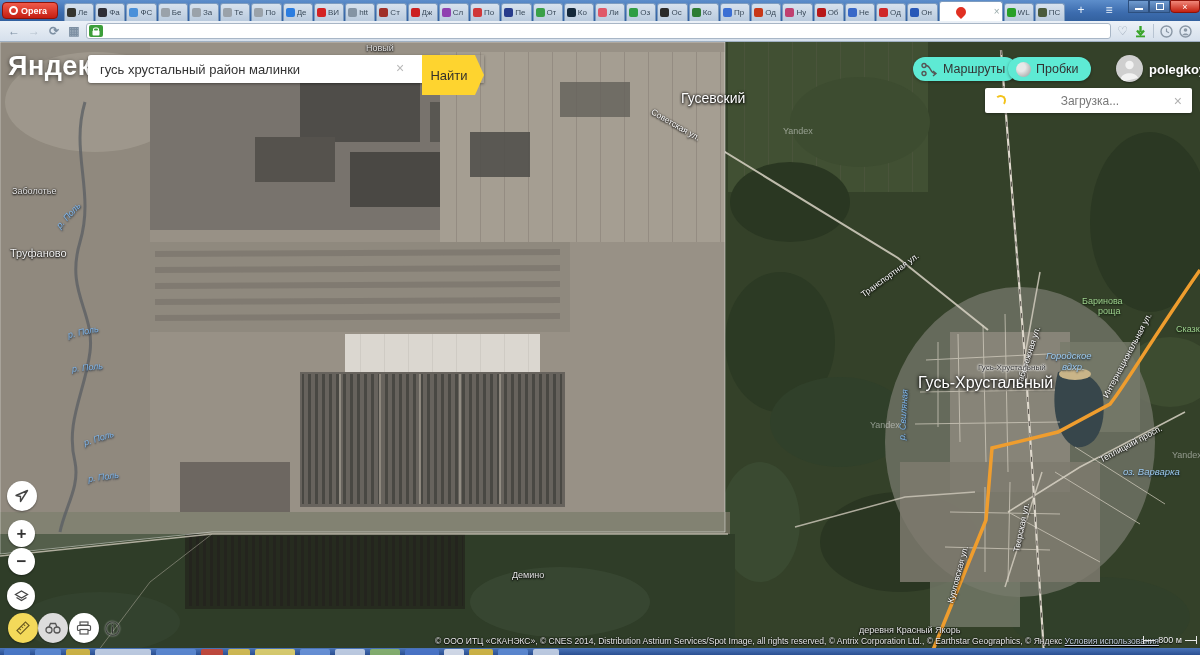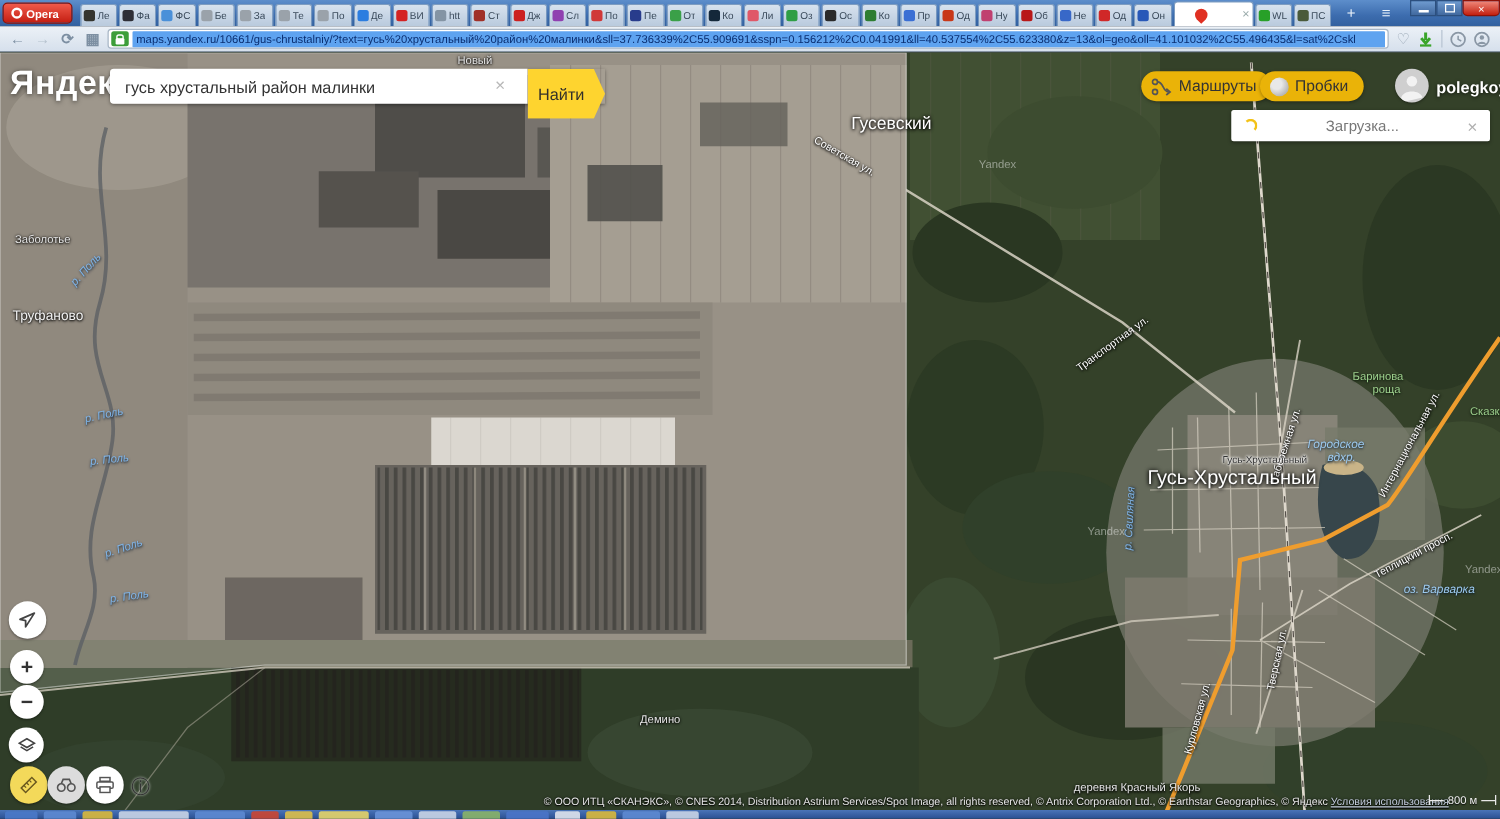--- a/index.html
+++ b/index.html
@@ -64,21 +64,21 @@
   .ylogo { position:absolute; left:8px; top:9px; color:#fff; font-size:27px; font-weight:bold;
     letter-spacing:.5px; text-shadow:0 1px 4px rgba(0,0,0,.6); }
   .searchbar { position:absolute; left:88px; top:13px; height:28px; display:flex;
     box-shadow:0 1px 3px rgba(0,0,0,.4); border-radius:3px 0 0 3px; }
   .searchinput { width:334px; height:28px; background:#fff; border:none; border-radius:3px 0 0 3px;
     font-size:13px; color:#333; padding:0 26px 0 12px; outline:none; font-family:"Liberation Sans",sans-serif; }
   .clearx { position:absolute; left:308px; top:6px; color:#b8b8b8; font-size:14px; line-height:1; }
   .findbtn { width:62px; height:40px; background:#fed42f; border:none; color:#33302a; font-size:13px;
     padding-right:8px; clip-path:polygon(0 0, calc(100% - 9px) 0, 100% 50%, calc(100% - 9px) 100%, 0 100%);
     font-family:"Liberation Sans",sans-serif; }
-  .pill { position:absolute; top:15px; height:24px; background:#eab308; border-radius:12px;
+  .pill { position:absolute; top:15px; height:24px; background:#5eead4; border-radius:12px;
     display:flex; align-items:center; gap:5px; padding:0 12px 0 8px; font-size:12.5px; color:#333;
     box-shadow:0 1px 3px rgba(0,0,0,.35); }
   .traffic-circle { width:15px; height:15px; border-radius:50%;
     background:radial-gradient(circle at 35% 35%, #e8e8e8 0 30%, #b9b9b9 70%, #a0a0a0); }
   .avatar { position:absolute; left:1116px; top:13px; width:27px; height:27px; border-radius:50%;
     background:#cfcfcf; overflow:hidden; box-shadow:0 1px 2px rgba(0,0,0,.35); }
   .username { position:absolute; left:1149px; top:20px; color:#fff; font-size:13px; font-weight:bold;
     text-shadow:0 1px 3px rgba(0,0,0,.7); }
   .loadbar { position:absolute; left:985px; top:46px; width:207px; height:25px; background:#fff;
     border-radius:2px; box-shadow:0 1px 3px rgba(0,0,0,.35); display:flex; align-items:center; }
@@ -261,21 +261,20 @@
   <span class="navico">←</span>
   <span class="navico" style="color:#b6c2ce;">→</span>
   <span class="navico">⟳</span>
   <span class="navico">▦</span>
   <div class="addr">
     <svg class="lock" viewBox="0 0 16 14">
       <rect x="1" y="1" width="14" height="12" rx="2" fill="#3d9e3a"></rect>
       <rect x="5.5" y="4" width="5" height="3.5" rx="1.6" fill="none" stroke="#fff" stroke-width="1.1"></rect>
       <rect x="4.5" y="6.5" width="7" height="5" rx="1" fill="#fff"></rect>
     </svg>
-    <span class="url">maps.yandex.ru/10661/gus-chrustalniy/?text=гусь%20хрустальный%20район%20малинки&amp;sll=37.736339%2C55.909691&amp;sspn=0.156212%2C0.041991&amp;ll=40.537554%2C55.623380&amp;z=13&amp;ol=geo&amp;oll=41.101032%2C55.496435&amp;l=sat%2Cskl</span>
   </div>
   <div class="addr-right">
     <span class="heart">♡</span>
     <svg width="13" height="13" viewBox="0 0 13 13">
       <path d="M6.5 1 L6.5 7 M3 5.5 L6.5 9.5 L10 5.5" fill="none" stroke="#3aa52a" stroke-width="2.4"></path>
       <rect x="2" y="10.5" width="9" height="1.8" fill="#3aa52a"></rect>
     </svg>
     <span class="tbsep"></span>
     <svg width="13" height="13" viewBox="0 0 13 13">
       <circle cx="6.5" cy="6.5" r="5.5" fill="none" stroke="#8a97a5" stroke-width="1.4"></circle>

